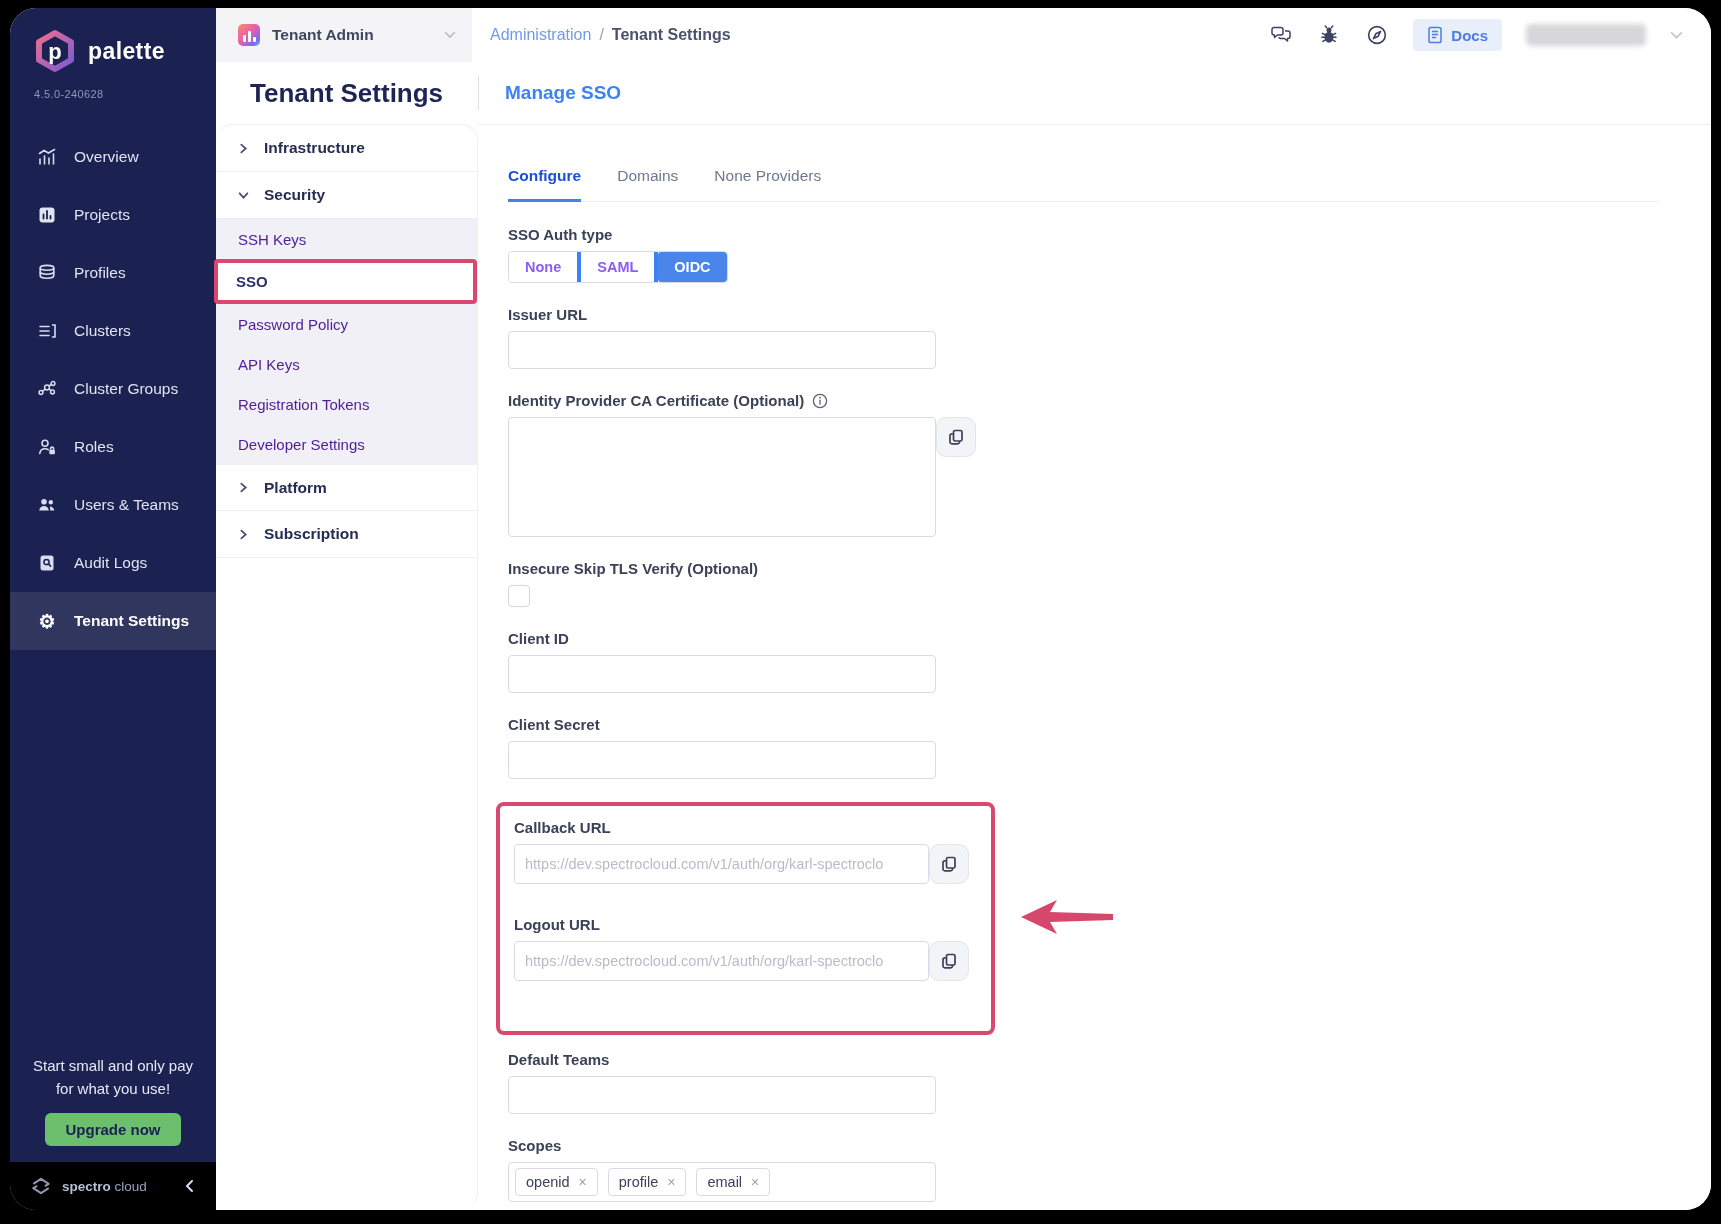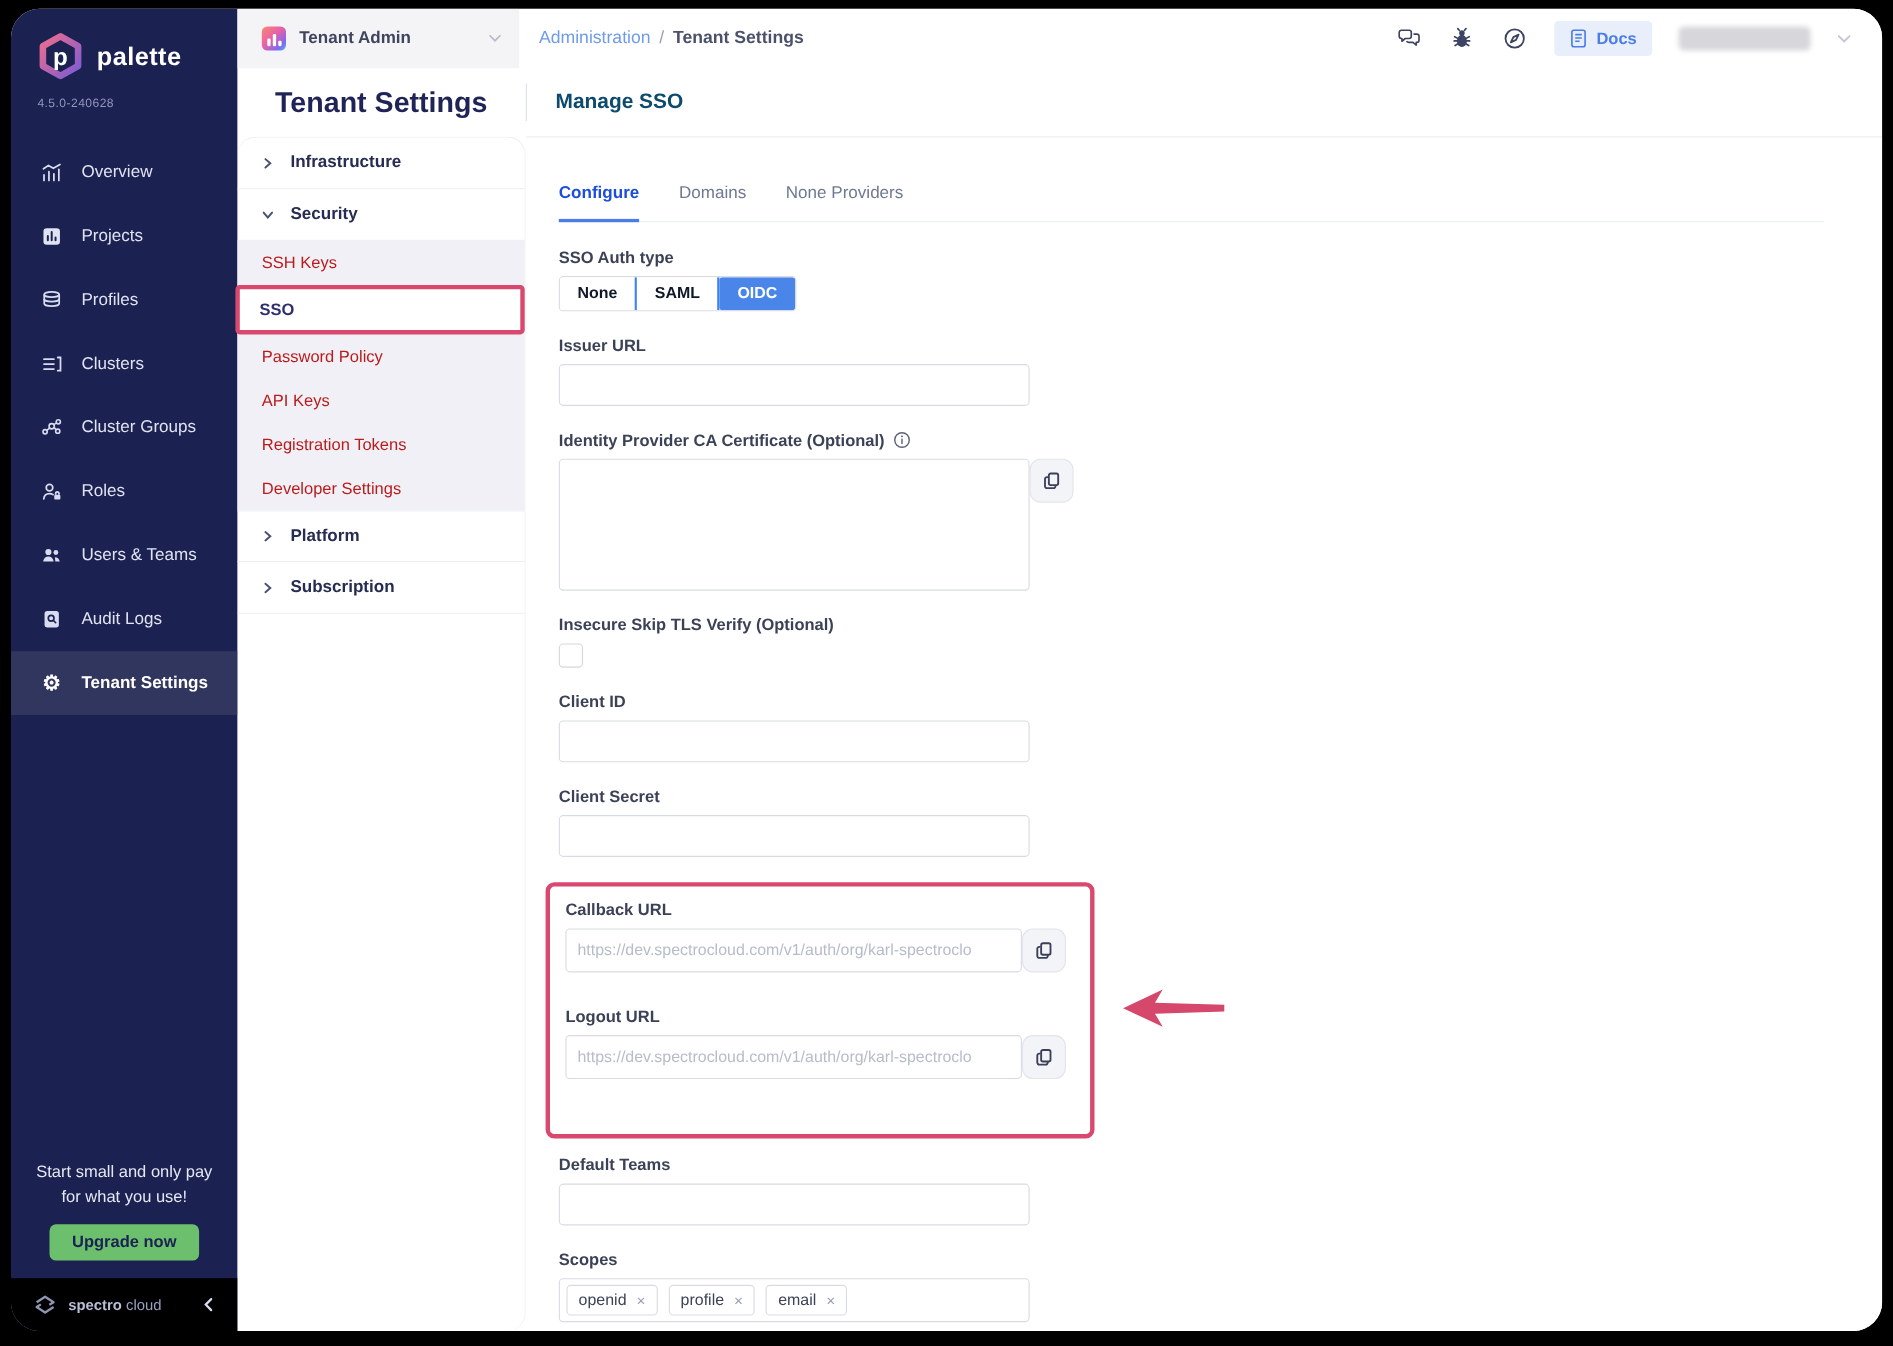--- a/index.html
+++ b/index.html
@@ -38,44 +38,44 @@
   .crumb-cur { color:#4b506b; font-weight:600; }
   .top-icons { margin-left:auto; display:flex; align-items:center; gap:24px; }
   .tb-ico { width:24px; height:24px; display:flex; align-items:center; justify-content:center; cursor:pointer; }
   .docs-btn { display:flex; align-items:center; gap:8px; background:#e9eefb; border:none; border-radius:4px; padding:7px 14px; color:#4a7de8; font-weight:700; font-size:15px; cursor:pointer; }
   .user-blur { width:120px; height:22px; border-radius:5px; background:#d7d7db; filter:blur(2.5px); cursor:pointer; }
   .user-chev { display:flex; cursor:pointer; }
 
   .header-row { height:62px; display:flex; align-items:center; flex-shrink:0; }
   .title-cell { width:262px; padding-left:34px; font-size:26px; font-weight:700; color:#1f2355; flex-shrink:0; }
   .vdiv { width:1px; height:34px; background:#dcdee8; }
-  .subtitle { margin-left:26px; font-size:19px; font-weight:600; color:#0c4a6e; }
+  .subtitle { margin-left:26px; font-size:19px; font-weight:600; color:#3b82f6; }
 
   .content-row { flex:1; display:flex; min-height:0; }
 
   
   .settings-nav { width:262px; border-top:1px solid #eceDF3; border-right:1px solid #f0f1f6; flex-shrink:0;border-radius:17px; }
   .sn-section { height:47px; display:flex; align-items:center; gap:15px; padding-left:22px; border-bottom:1px solid #eef0f5; font-size:15.5px; font-weight:600; color:#262c52; cursor:pointer; }
   .sn-sub { background:#f1f0f6; }
-  .sn-item { height:40px; display:flex; align-items:center; padding-left:22px; font-size:15px; color:#b91c1c; cursor:pointer; }
+  .sn-item { height:40px; display:flex; align-items:center; padding-left:22px; font-size:15px; color:#4c1d95; cursor:pointer; }
   .sn-item.active { background:#fff; border:4px solid #d9486e; border-radius:4px; margin-left:-2px; height:45px; padding-left:18px; color:#2d2f6e; font-weight:700; }
 
   
   .form-area { flex:1; border-top:1px solid #eceDF3; padding:42px 0 0 30px; position:relative; min-width:0; }
   .tabs { display:flex; gap:36px; width:1150px; border-bottom:1px solid #eceef4; }
   .tab { font-size:15.5px; color:#6e7890; padding-bottom:14px; cursor:pointer; }
   .tab.active { color:#1d4ed8; font-weight:700; border-bottom:3px solid #4a7de8; margin-bottom:-1px; }
   .form-content { margin-top:24px; width:700px; }
   .f-label { display:block; font-size:15px; font-weight:600; color:#3b4156; margin-bottom:8px; }
   .group { margin-bottom:23px; }
   .txt { width:428px; height:38px; border:1px solid #d9dbe4; border-radius:4px; padding:0 10px; font-size:14.5px; color:#3c4257; font-family:"Liberation Sans",sans-serif; background:#fff; }
   .txt::placeholder { color:#b7bcca; }
   textarea.txt { height:120px; resize:none; padding-top:8px; }
   .seg { display:inline-flex; border:1px solid #d9dbe4; border-radius:4px; overflow:hidden; height:32px; }
-  .seg-btn { min-width:62px; padding:0 16px; background:#fff; border:none; border-right:2px solid #3b82f6; font-size:14.5px; font-weight:600; color:#0f172a; cursor:pointer; }
+  .seg-btn { min-width:62px; padding:0 16px; background:#fff; border:none; border-right:4px solid #3b82f6; font-size:14.5px; font-weight:600; color:#8b5cf6; cursor:pointer; }
   .seg-btn:last-child { border-right:none; }
   .seg-btn.selected { background:#4a86ea; color:#fff; border-radius:3px; }
   .with-copy { display:flex; align-items:flex-start; gap:0; }
   .copy-btn { width:40px; height:40px; background:#f3f4f8; border:1px solid #e3e4ec; border-radius:10px; display:flex; align-items:center; justify-content:center; cursor:pointer; flex-shrink:0; }
   .info-ico { display:inline-flex; vertical-align:-3px; margin-left:8px; cursor:pointer; }
   .checkbox { width:22px; height:22px; border:1px solid #d5d7e0; border-radius:4px; background:#fff; cursor:pointer; }
   .redbox { position:relative; border:4px solid #d9486e; border-radius:8px; width:499px; margin-left:-12px; padding:13px 12px 18px 14px; margin-bottom:16px; }
   .redbox .txt { width:415px; height:40px; }
   .redbox .group { margin-bottom:32px; }
   .redbox .group:last-child { margin-bottom:0; }

